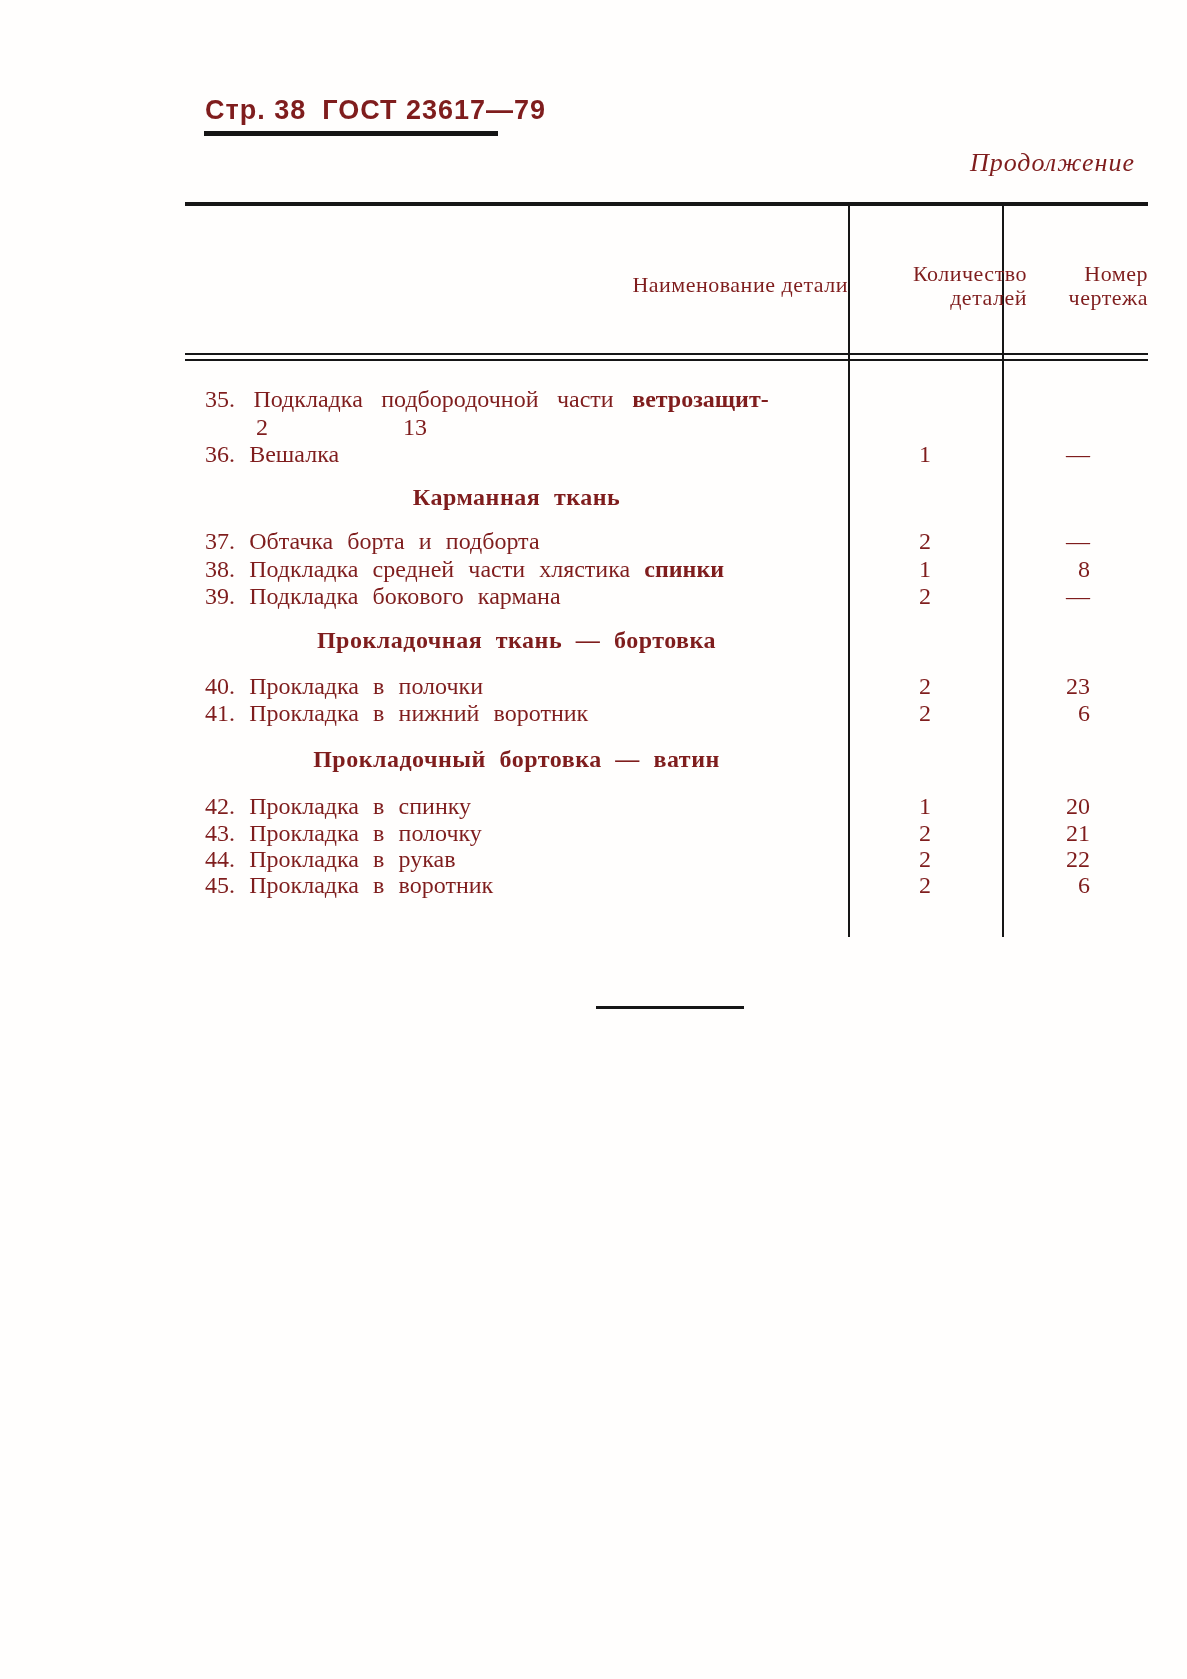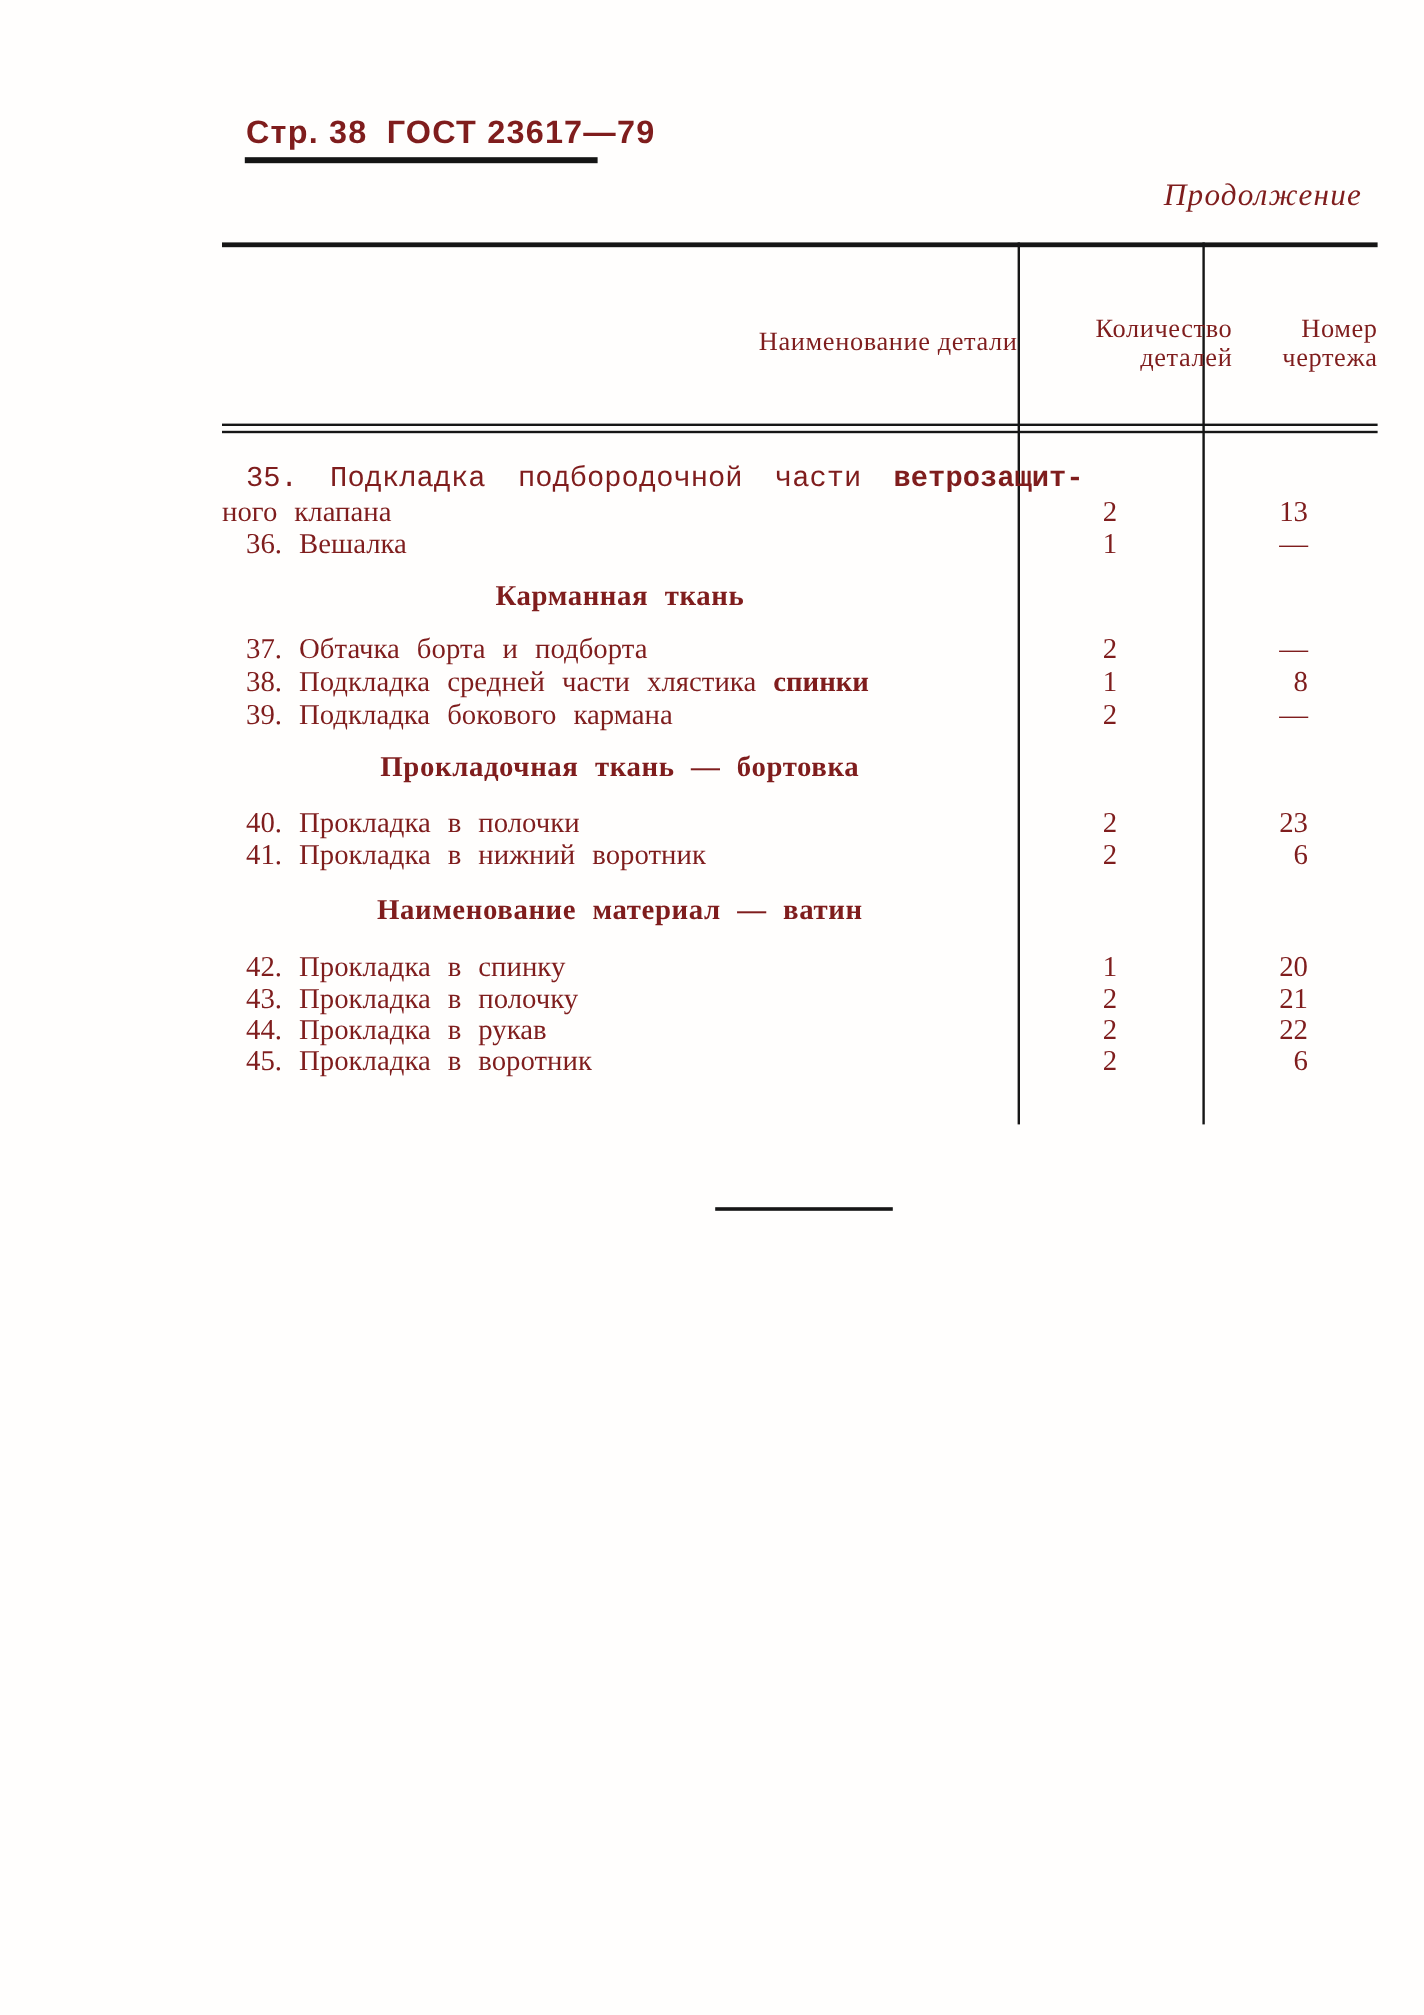--- a/index.html
+++ b/index.html
@@ -54,21 +54,21 @@
   .cell-name{
     width:663px;box-sizing:border-box;padding-left:20px;
     word-spacing:.34em;white-space:nowrap;
   }
   .cell-qty{width:154px;text-align:center;}
   .cell-num{width:146px;box-sizing:border-box;text-align:right;padding-right:58px;}
   .wrapline{
     position:absolute;left:185px;width:663px;box-sizing:border-box;
     font-size:24px;line-height:27px;white-space:nowrap;
   }
-  .indent{padding-left:20px;word-spacing:.52em;font-family:Liberation Mono, monospace;}
+  .indent{padding-left:20px;word-spacing:.52em;}
   .b{font-weight:700;}
   .section{
     position:absolute;left:185px;width:663px;
     text-align:center;font-weight:700;font-size:24px;
     letter-spacing:.5px;word-spacing:.3em;white-space:nowrap;
   }
 </style>
 </head>
 <body>
 
@@ -90,21 +90,20 @@
   <div class="th th-name">Наименование детали</div>
   <div class="th th-qty">Количество
 деталей</div>
   <div class="th th-num">Номер
 чертежа</div>
 
   <div class="wrapline indent" style="top:386px">
     <span>35. Подкладка подбородочной части </span><span class="b">ветрозащит-</span>
   </div>
   <div class="row" style="top:414px">
-    <span class="cell-name" style="padding-left:0">ного клапана</span>
     <span class="cell-qty">2</span>
     <span class="cell-num">13</span>
   </div>
 
   <div class="row" style="top:441px">
     <span class="cell-name">36. Вешалка</span>
     <span class="cell-qty">1</span>
     <span class="cell-num">—</span>
   </div>
 
@@ -135,21 +134,21 @@
     <span class="cell-qty">2</span>
     <span class="cell-num">23</span>
   </div>
 
   <div class="row" style="top:700px">
     <span class="cell-name">41. Прокладка в нижний воротник</span>
     <span class="cell-qty">2</span>
     <span class="cell-num">6</span>
   </div>
 
-  <div class="section" style="top:746px">Наименование материал — ватин</div>
+  <div class="section" style="top:746px">Прокладочный бортовка — ватин</div>
 
   <div class="row" style="top:793px">
     <span class="cell-name">42. Прокладка в спинку</span>
     <span class="cell-qty">1</span>
     <span class="cell-num">20</span>
   </div>
 
   <div class="row" style="top:820px">
     <span class="cell-name">43. Прокладка в полочку</span>
     <span class="cell-qty">2</span>

